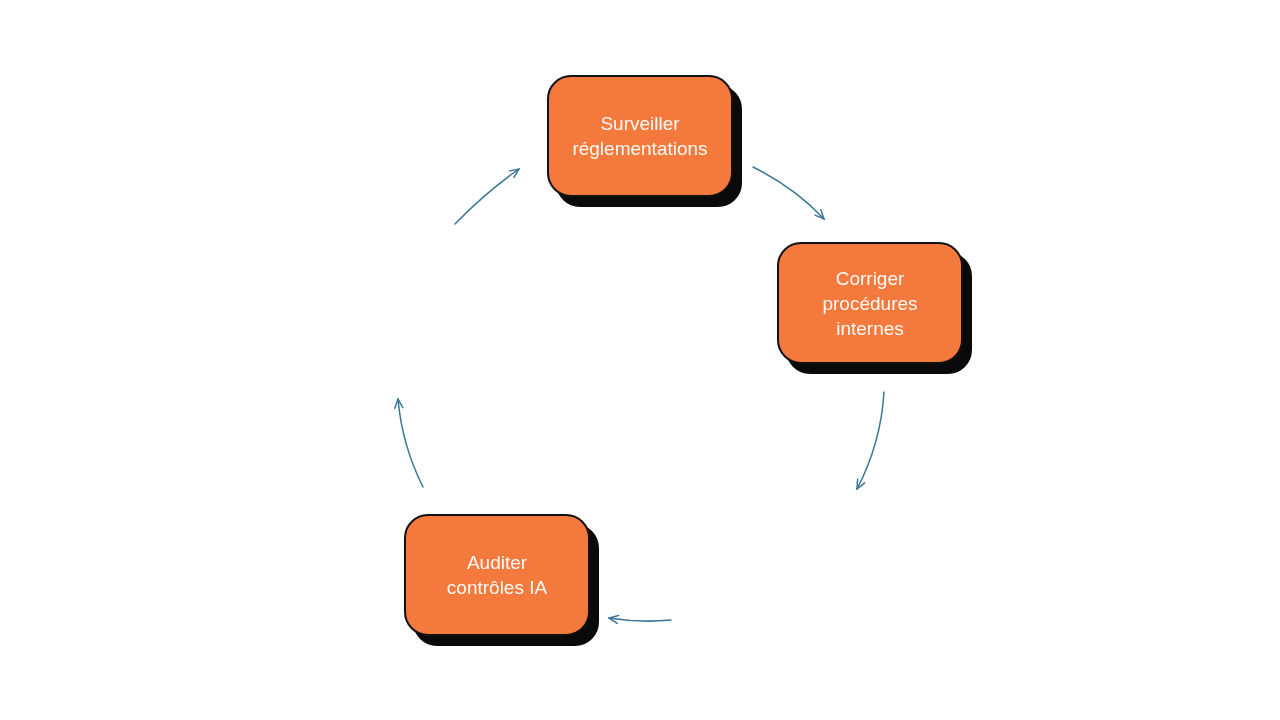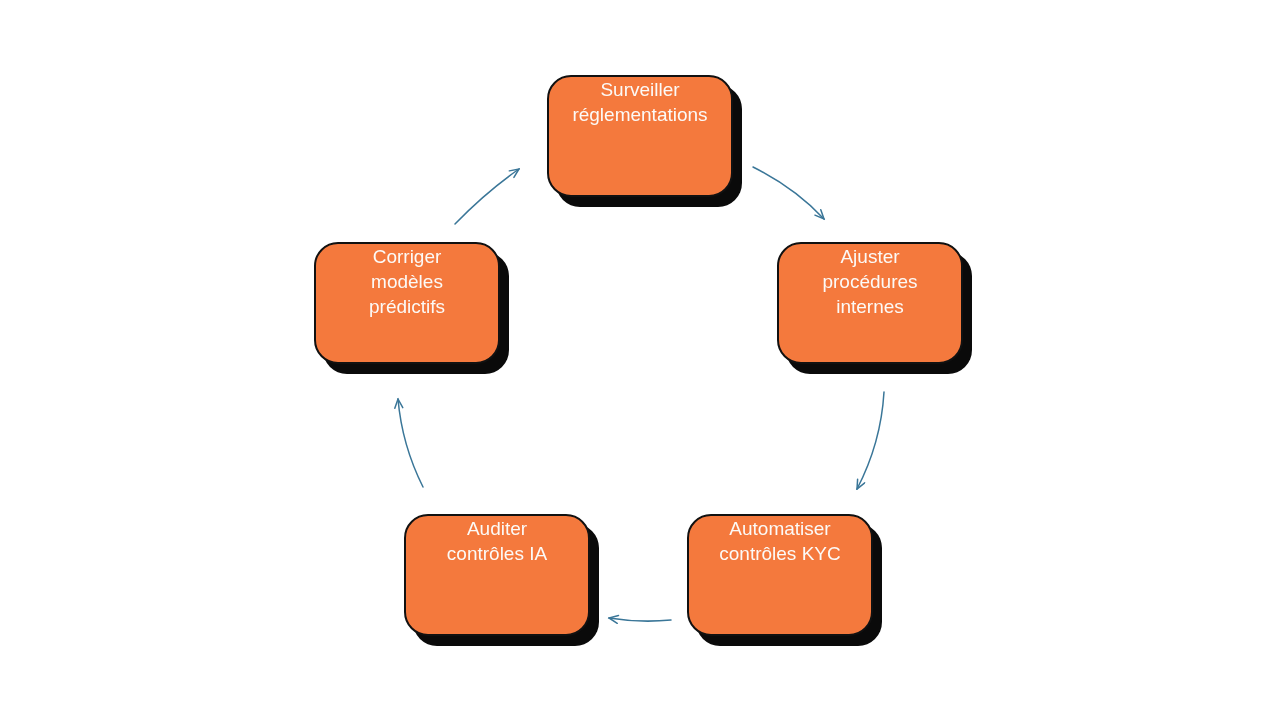--- a/index.html
+++ b/index.html
@@ -35,21 +35,21 @@
     stroke-linecap: round;
   }
   .node {
     position: absolute;
     width: 186px; height: 122px;
     background: var(--node-fill);
     border: 2px solid var(--node-border);
     border-radius: 24px;
     box-shadow: 9px 10px 0 var(--shadow);
     display: flex;
-    align-items: flex-start;
+    align-items: center;
     justify-content: center;
     text-align: center;
   }
   .node .label {
     color: var(--node-text);
     font-size: 19px;
     line-height: 25px;
     white-space: pre-line;
     padding: 0 6px;
   }
@@ -76,34 +76,25 @@
     <path d="M 423 487 Q 402 445 398 399" marker-end="url(#arrowhead)"></path>
     <path d="M 455 224 Q 486 192 519 169" marker-end="url(#arrowhead)"></path>
   </svg>
 
   <div class="node node-top">
     <span class="label">Surveiller
 réglementations</span>
   </div>
 
   <div class="node node-right">
-    <span class="label">Ajuster
+    <span class="label">Corriger
 procédures
 internes</span>
   </div>
 
-  <div class="node node-bottom-right">
-    <span class="label">Automatiser
-contrôles KYC</span>
-  </div>
 
   <div class="node node-bottom-left">
     <span class="label">Auditer
 contrôles IA</span>
   </div>
 
-  <div class="node node-left">
-    <span class="label">Corriger
-modèles
-prédictifs</span>
-  </div>
 
 </div>
 
 </body></html>

